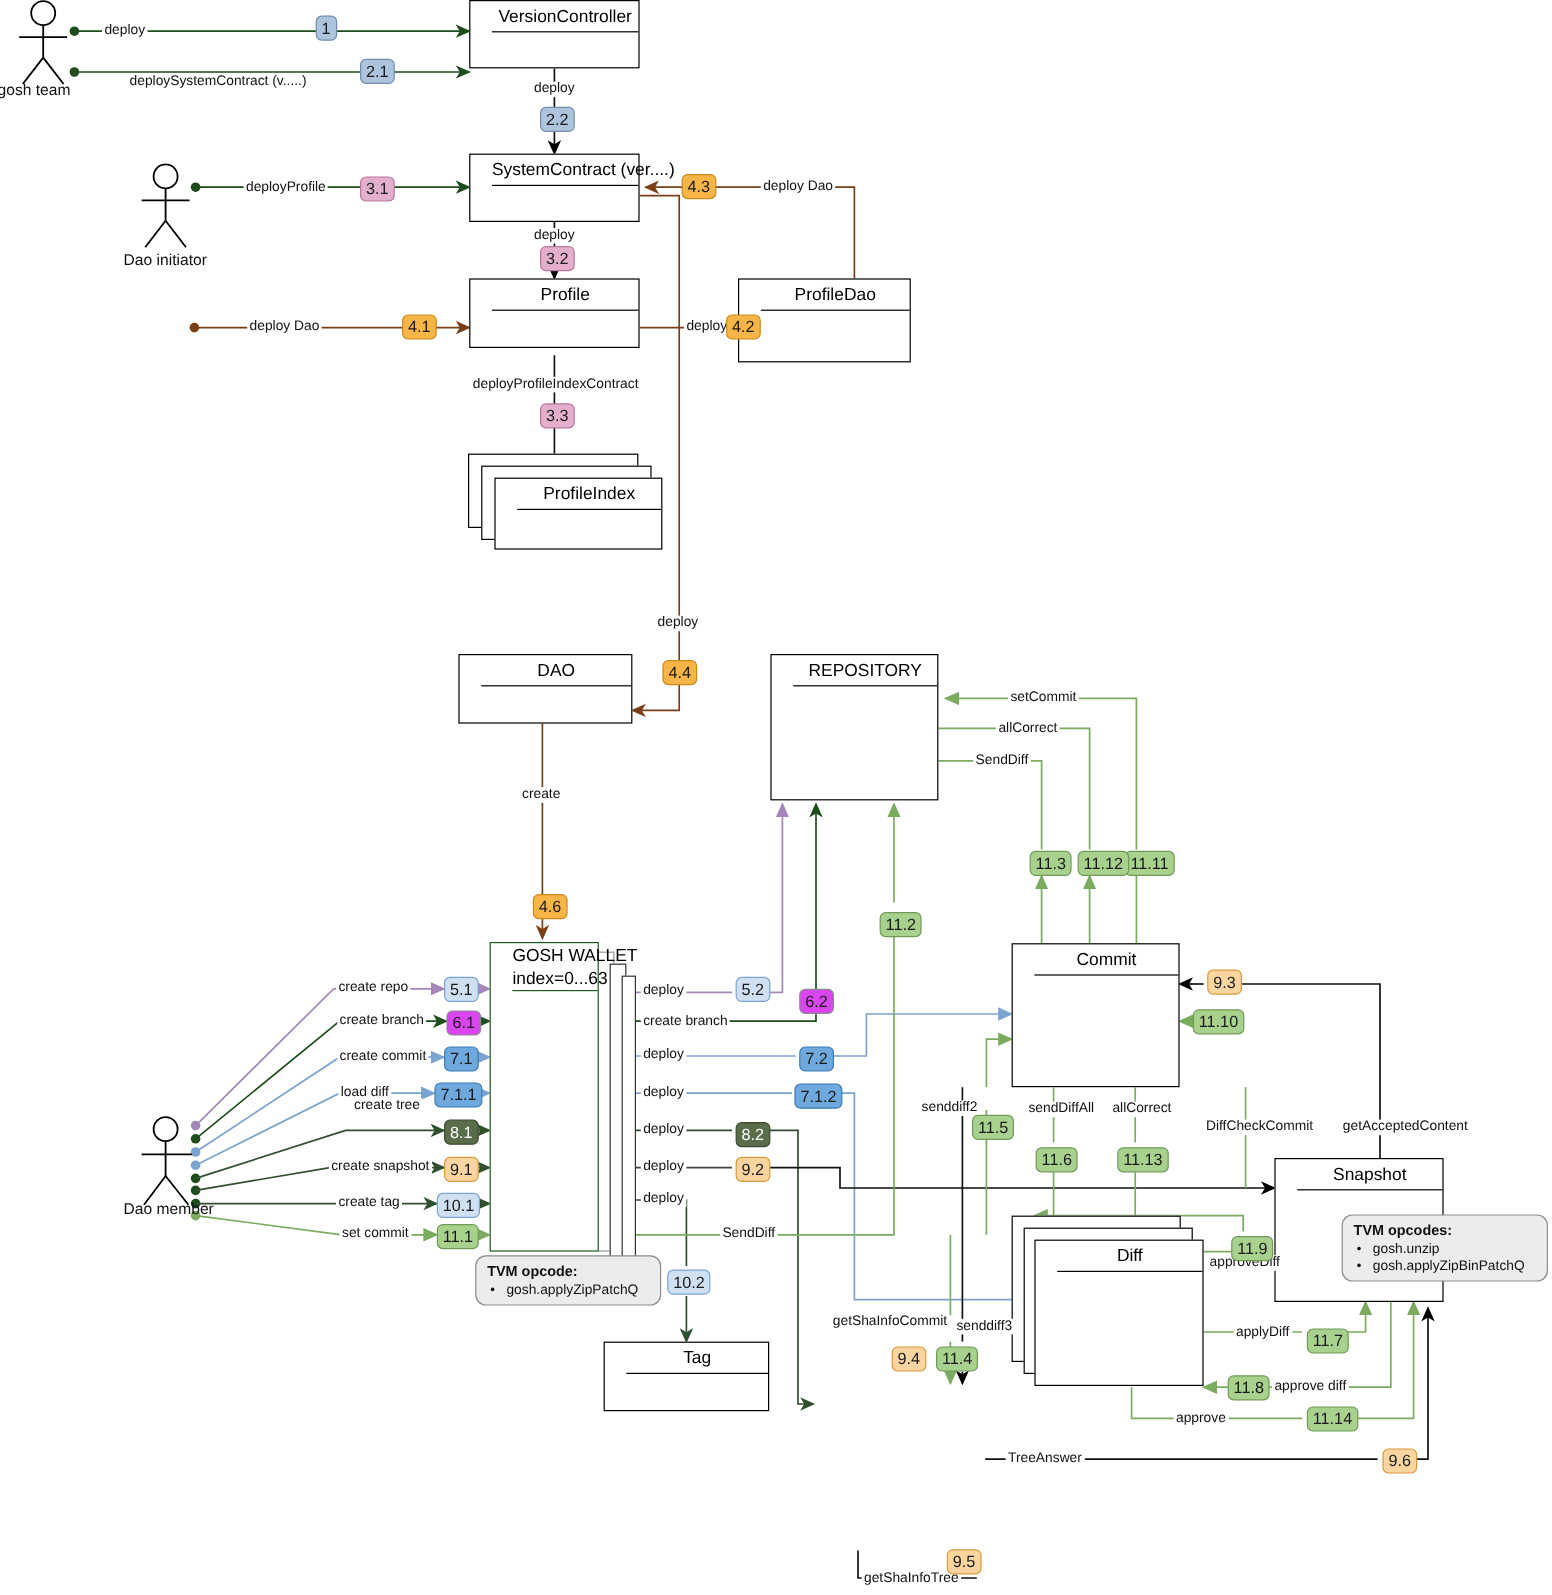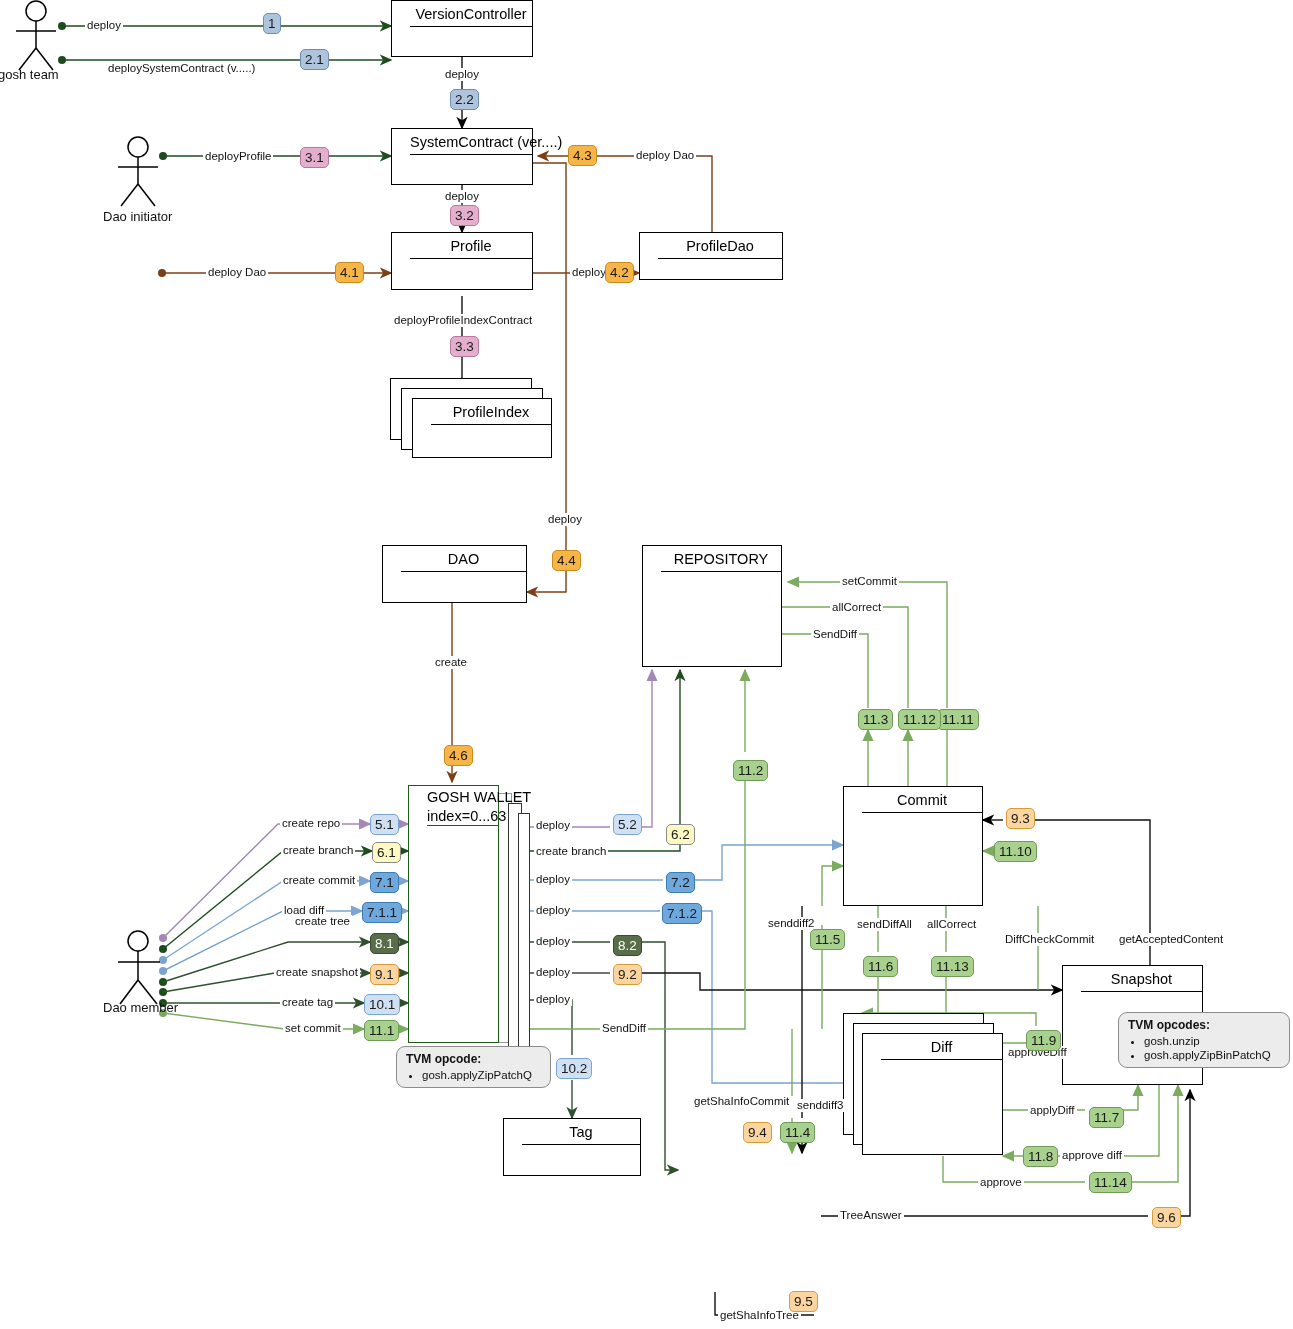--- a/index.html
+++ b/index.html
@@ -22,21 +22,21 @@
 
   
   .badge{position:absolute;border-radius:5px;font-size:13.5px;line-height:20px;height:21px;
          text-align:center;box-sizing:border-box;border:1px solid rgba(0,0,0,.45);
          padding:0 4px;white-space:nowrap;color:#1a1a1a;}
   .b-blue  {background:#aec4dd;border-color:#6f8db0;}
   .b-pink  {background:#e3afcd;border-color:#b8789c;}
   .b-orange{background:#f7b548;border-color:#c98b1b;text-align:right;}
   .b-lblue {background:#cfe0f3;border-color:#7ba4d0;}
   .b-dblue {background:#6fa8dc;border-color:#3b7cb5;}
-  .b-grey  {background:#fef9c3;border-color:#8a8a8a;}
+  .b-grey  {background:#d946ef;border-color:#8a8a8a;}
   .b-dgreen{background:#596d4a;border-color:#3c4a32;color:#fff;}
   .b-lorange{background:#fbd5a0;border-color:#d79b3c;}
   .b-green {background:#a8d18d;border-color:#6f9a58;}
 
   
   .lbl{position:absolute;font-size:11.5px;color:#111;white-space:nowrap;background:#fff;
        padding:0 2px;line-height:13px;}
   .actor-lbl{position:absolute;font-size:13px;color:#111;white-space:nowrap;}
 
   
@@ -253,21 +253,21 @@
   <div class="uml" style="left:391px;top:128px;width:142px;height:57px">
     <div class="hdr">SystemContract (ver....)</div>
     <div class="body" style="height:29px"></div>
   </div>
 
   <div class="uml" style="left:391px;top:232px;width:142px;height:58px">
     <div class="hdr">Profile</div>
     <div class="body" style="height:30px"></div>
   </div>
 
-  <div class="uml" style="left:639px;top:232px;width:144px;height:48px">
+  <div class="uml" style="left:615px;top:232px;width:144px;height:70px">
     <div class="hdr">ProfileDao</div>
     <div class="body" style="height:30px"></div>
   </div>
 
   <div class="stack">
     <div class="stackbox" style="left:390px;top:378px;width:142px;height:62px"></div>
     <div class="stackbox" style="left:401px;top:388px;width:142px;height:62px"></div>
     <div class="uml" style="left:412px;top:398px;width:140px;height:60px">
       <div class="hdr">ProfileIndex</div>
       <div class="body" style="height:32px"></div>

